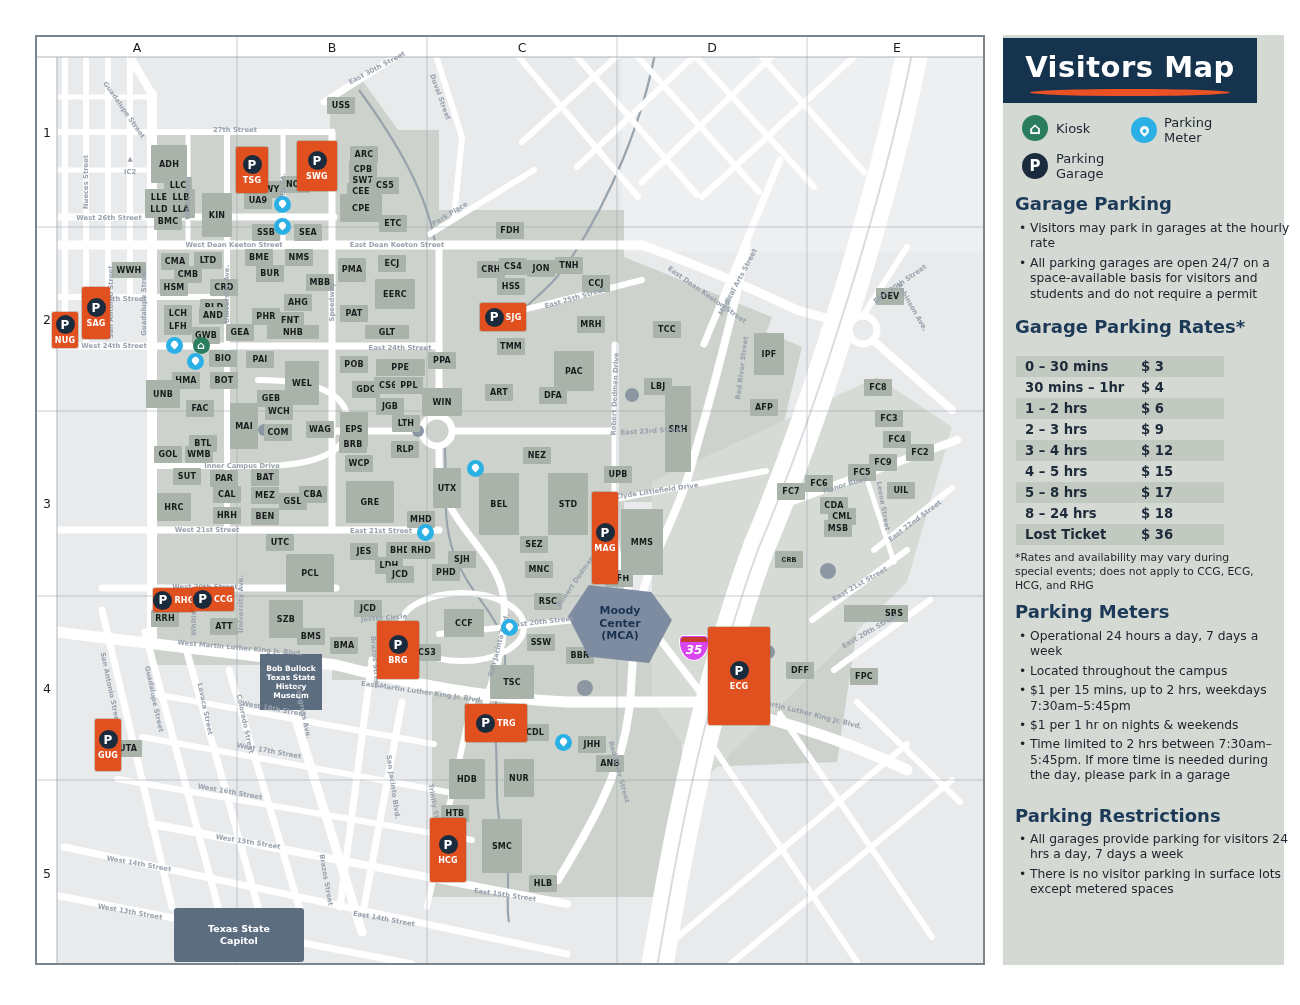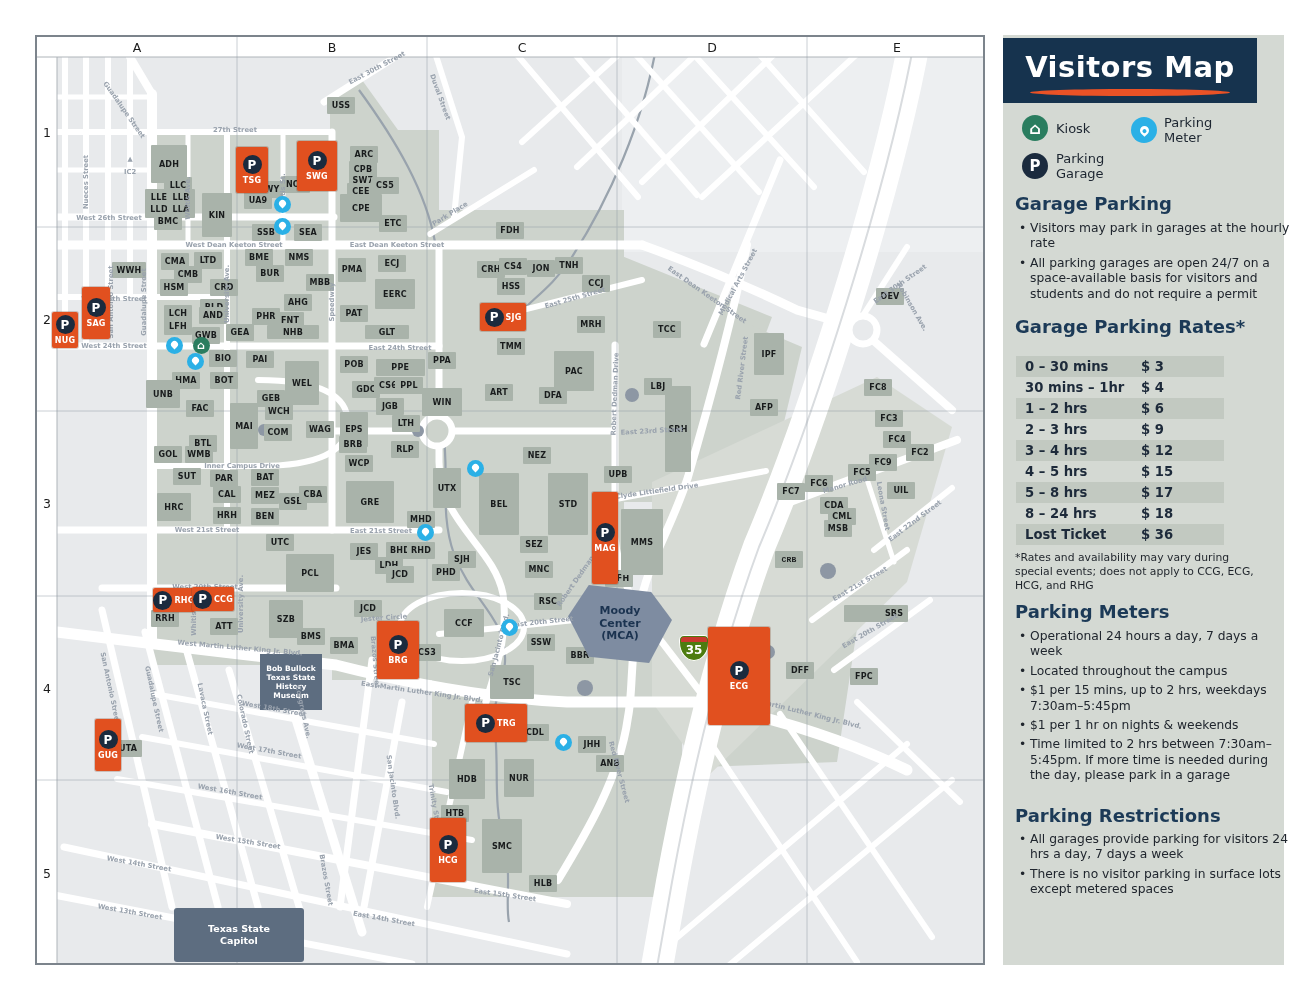--- a/index.html
+++ b/index.html
@@ -26,22 +26,22 @@
            font-size:12px;display:flex;align-items:center;justify-content:center;flex:none;}
   .gar .gcode{color:#fff;font-weight:bold;font-size:8px;letter-spacing:.2px;}
   
   .meterm{position:absolute;width:17px;height:17px;border-radius:50%;background:#2bb0e6;}
   .meterm .pin{position:absolute;left:5px;top:4px;width:7px;height:7px;background:#fff;
                border-radius:50% 50% 0 50%;transform:rotate(45deg);}
   .kioskm{position:absolute;width:17px;height:17px;border-radius:50%;background:#2a7d5f;color:#fff;
           display:flex;align-items:center;justify-content:center;font-size:11px;font-weight:bold;}
   .gletter,.gnum{position:absolute;font-size:12.5px;color:#1b1b1b;transform:translate(-50%,-50%);}
   
-  .shield{position:absolute;left:677px;top:633px;width:30px;height:26px;background:#4d7c0f;
-          border:1.5px solid #fff;border-radius:5px 5px 50% 50%/5px 5px 72% 72%;box-sizing:border-box;}
+  .shield{position:absolute;left:677px;top:633px;width:30px;height:26px;background:#d946ef;
+          border:1.5px solid #fff;border-radius:5px 5px 50% 50%/5px 5px 72% 72%;box-sizing:border-box;font-style:italic;}
   .shield::before{content:"";position:absolute;left:1px;right:1px;top:1px;height:5px;background:#c8392e;
           border-radius:3px 3px 0 0;}
   .shield .num{position:absolute;left:0;right:0;top:7px;text-align:center;color:#fff;
           font-weight:bold;font-size:12px;}
 
   
   .panel{position:absolute;left:1003px;top:35px;width:281px;height:930px;background:#d4d9d3;}
   .hdr{position:absolute;left:1003px;top:38px;width:254px;height:65px;background:#16334e;}
   .hdr .title{position:absolute;left:0;right:0;top:12px;text-align:center;color:#fff;
               font-size:29px;font-weight:bold;letter-spacing:.5px;}

